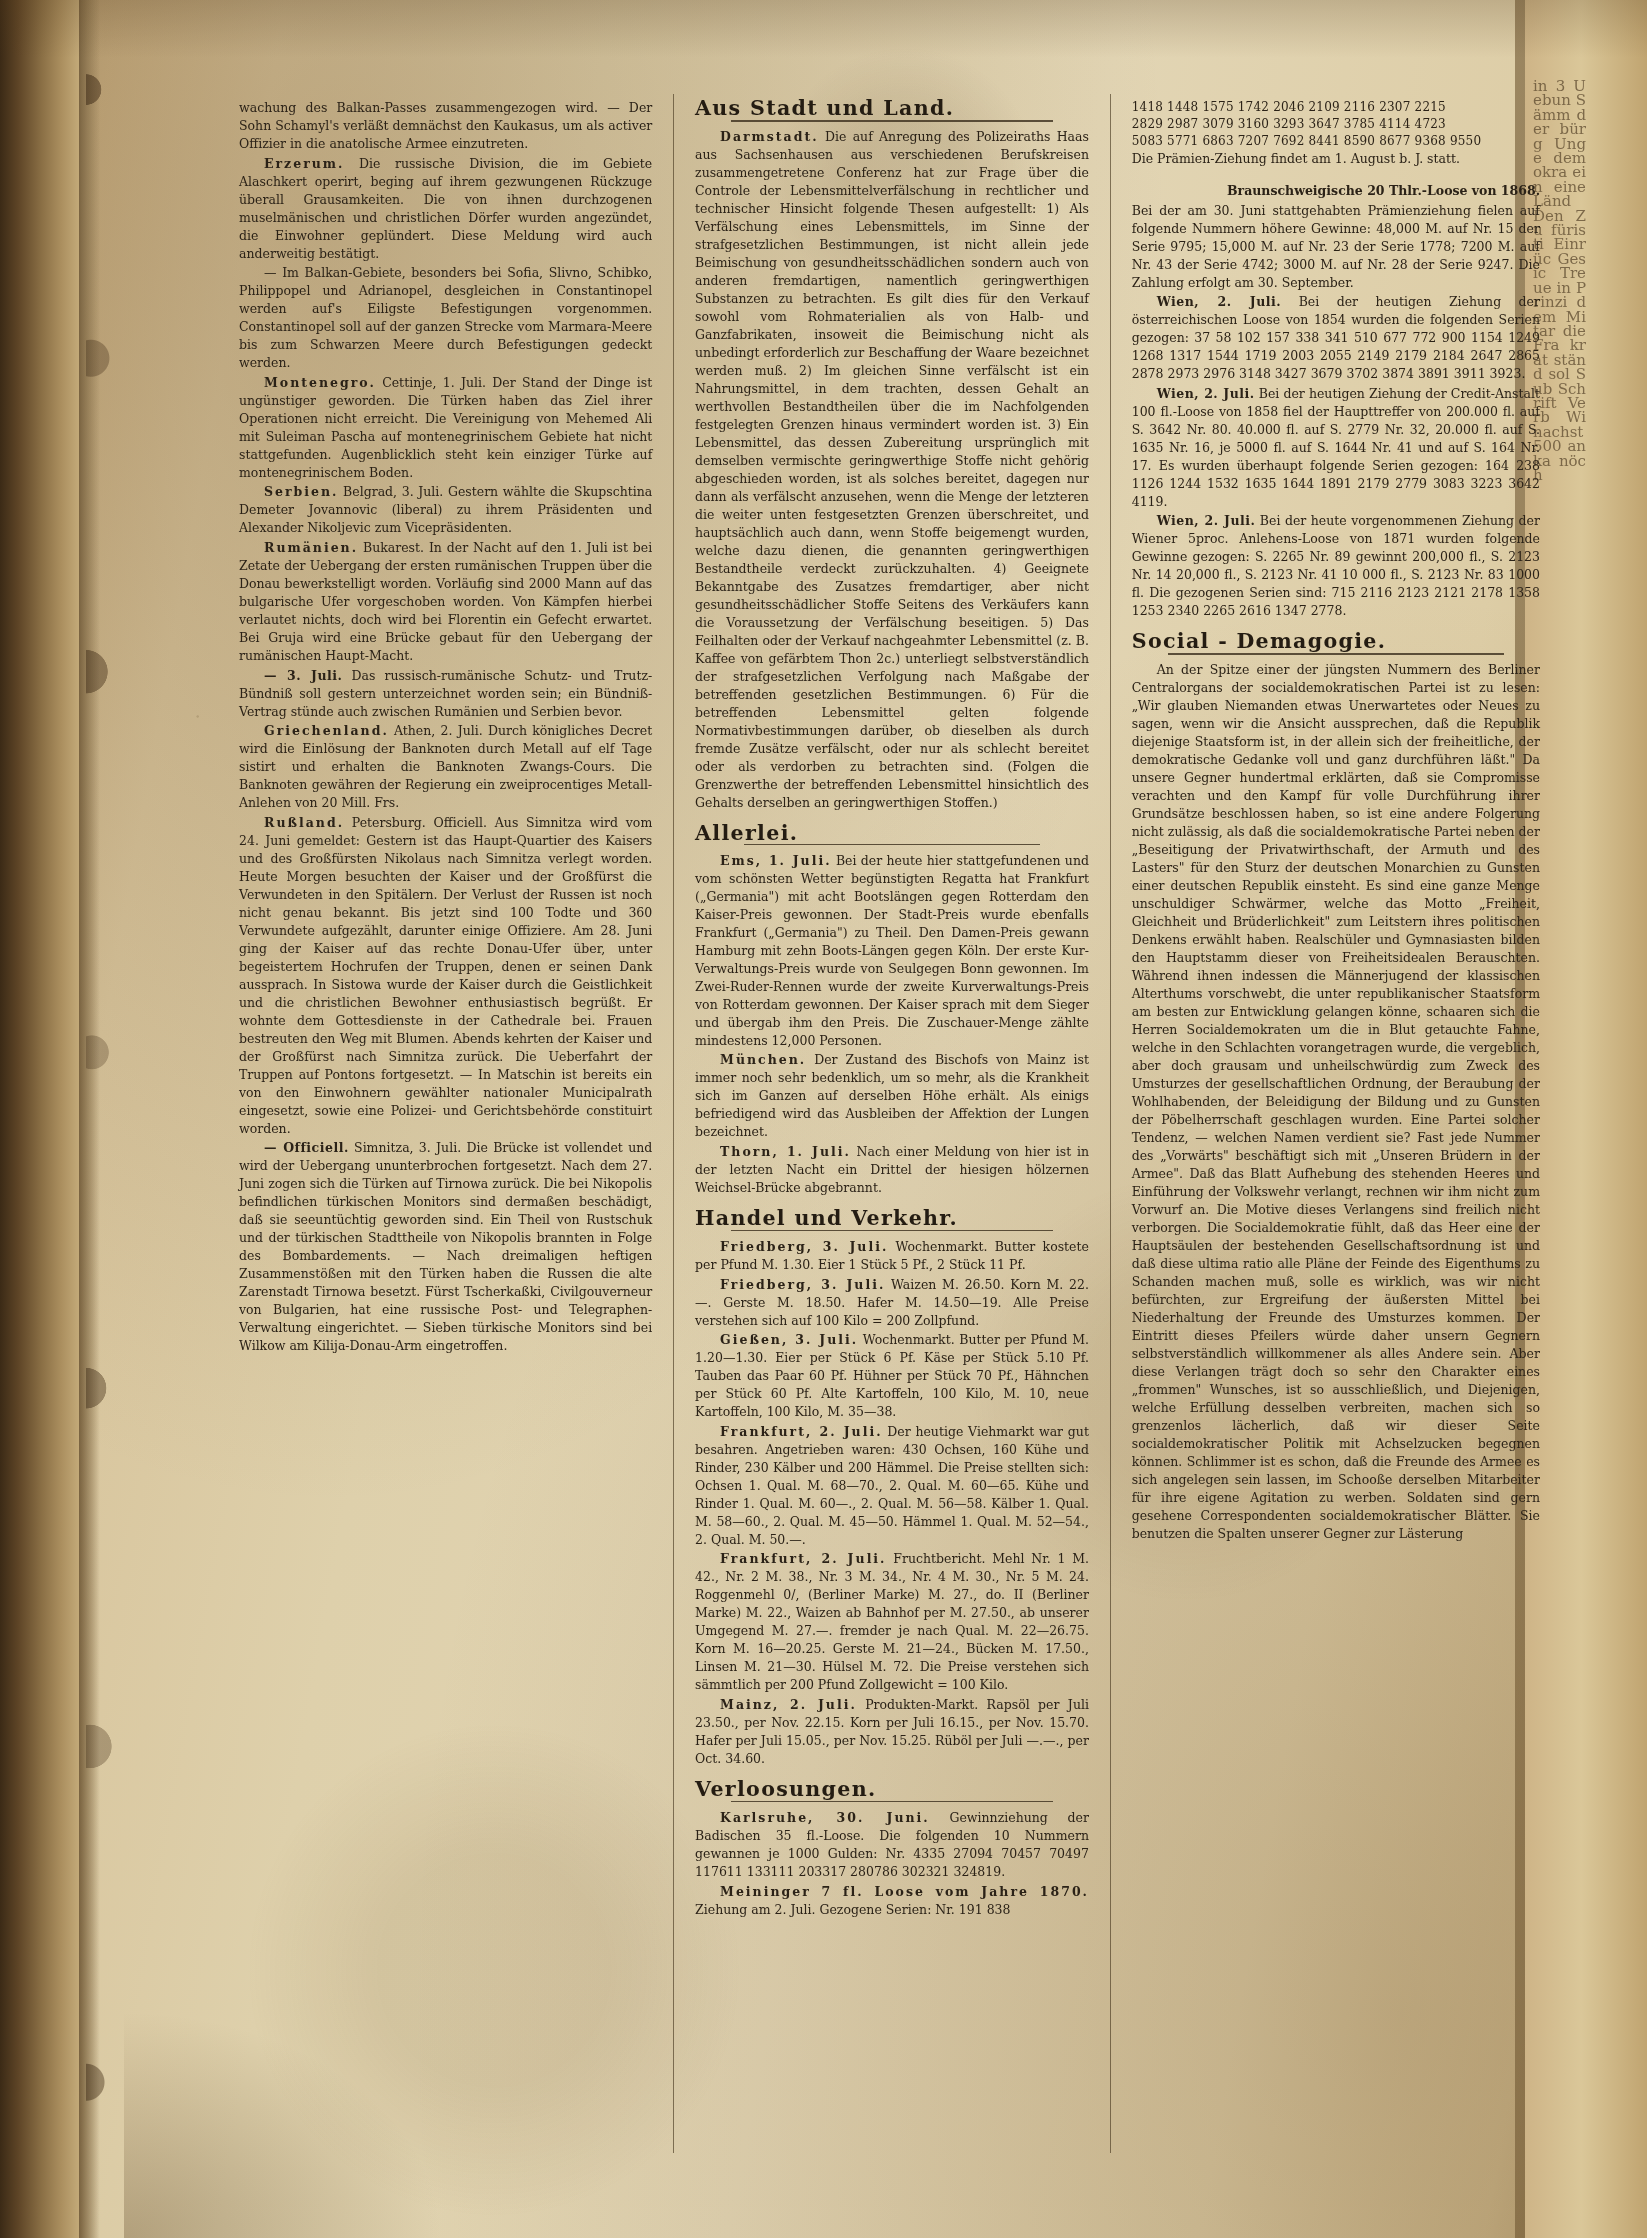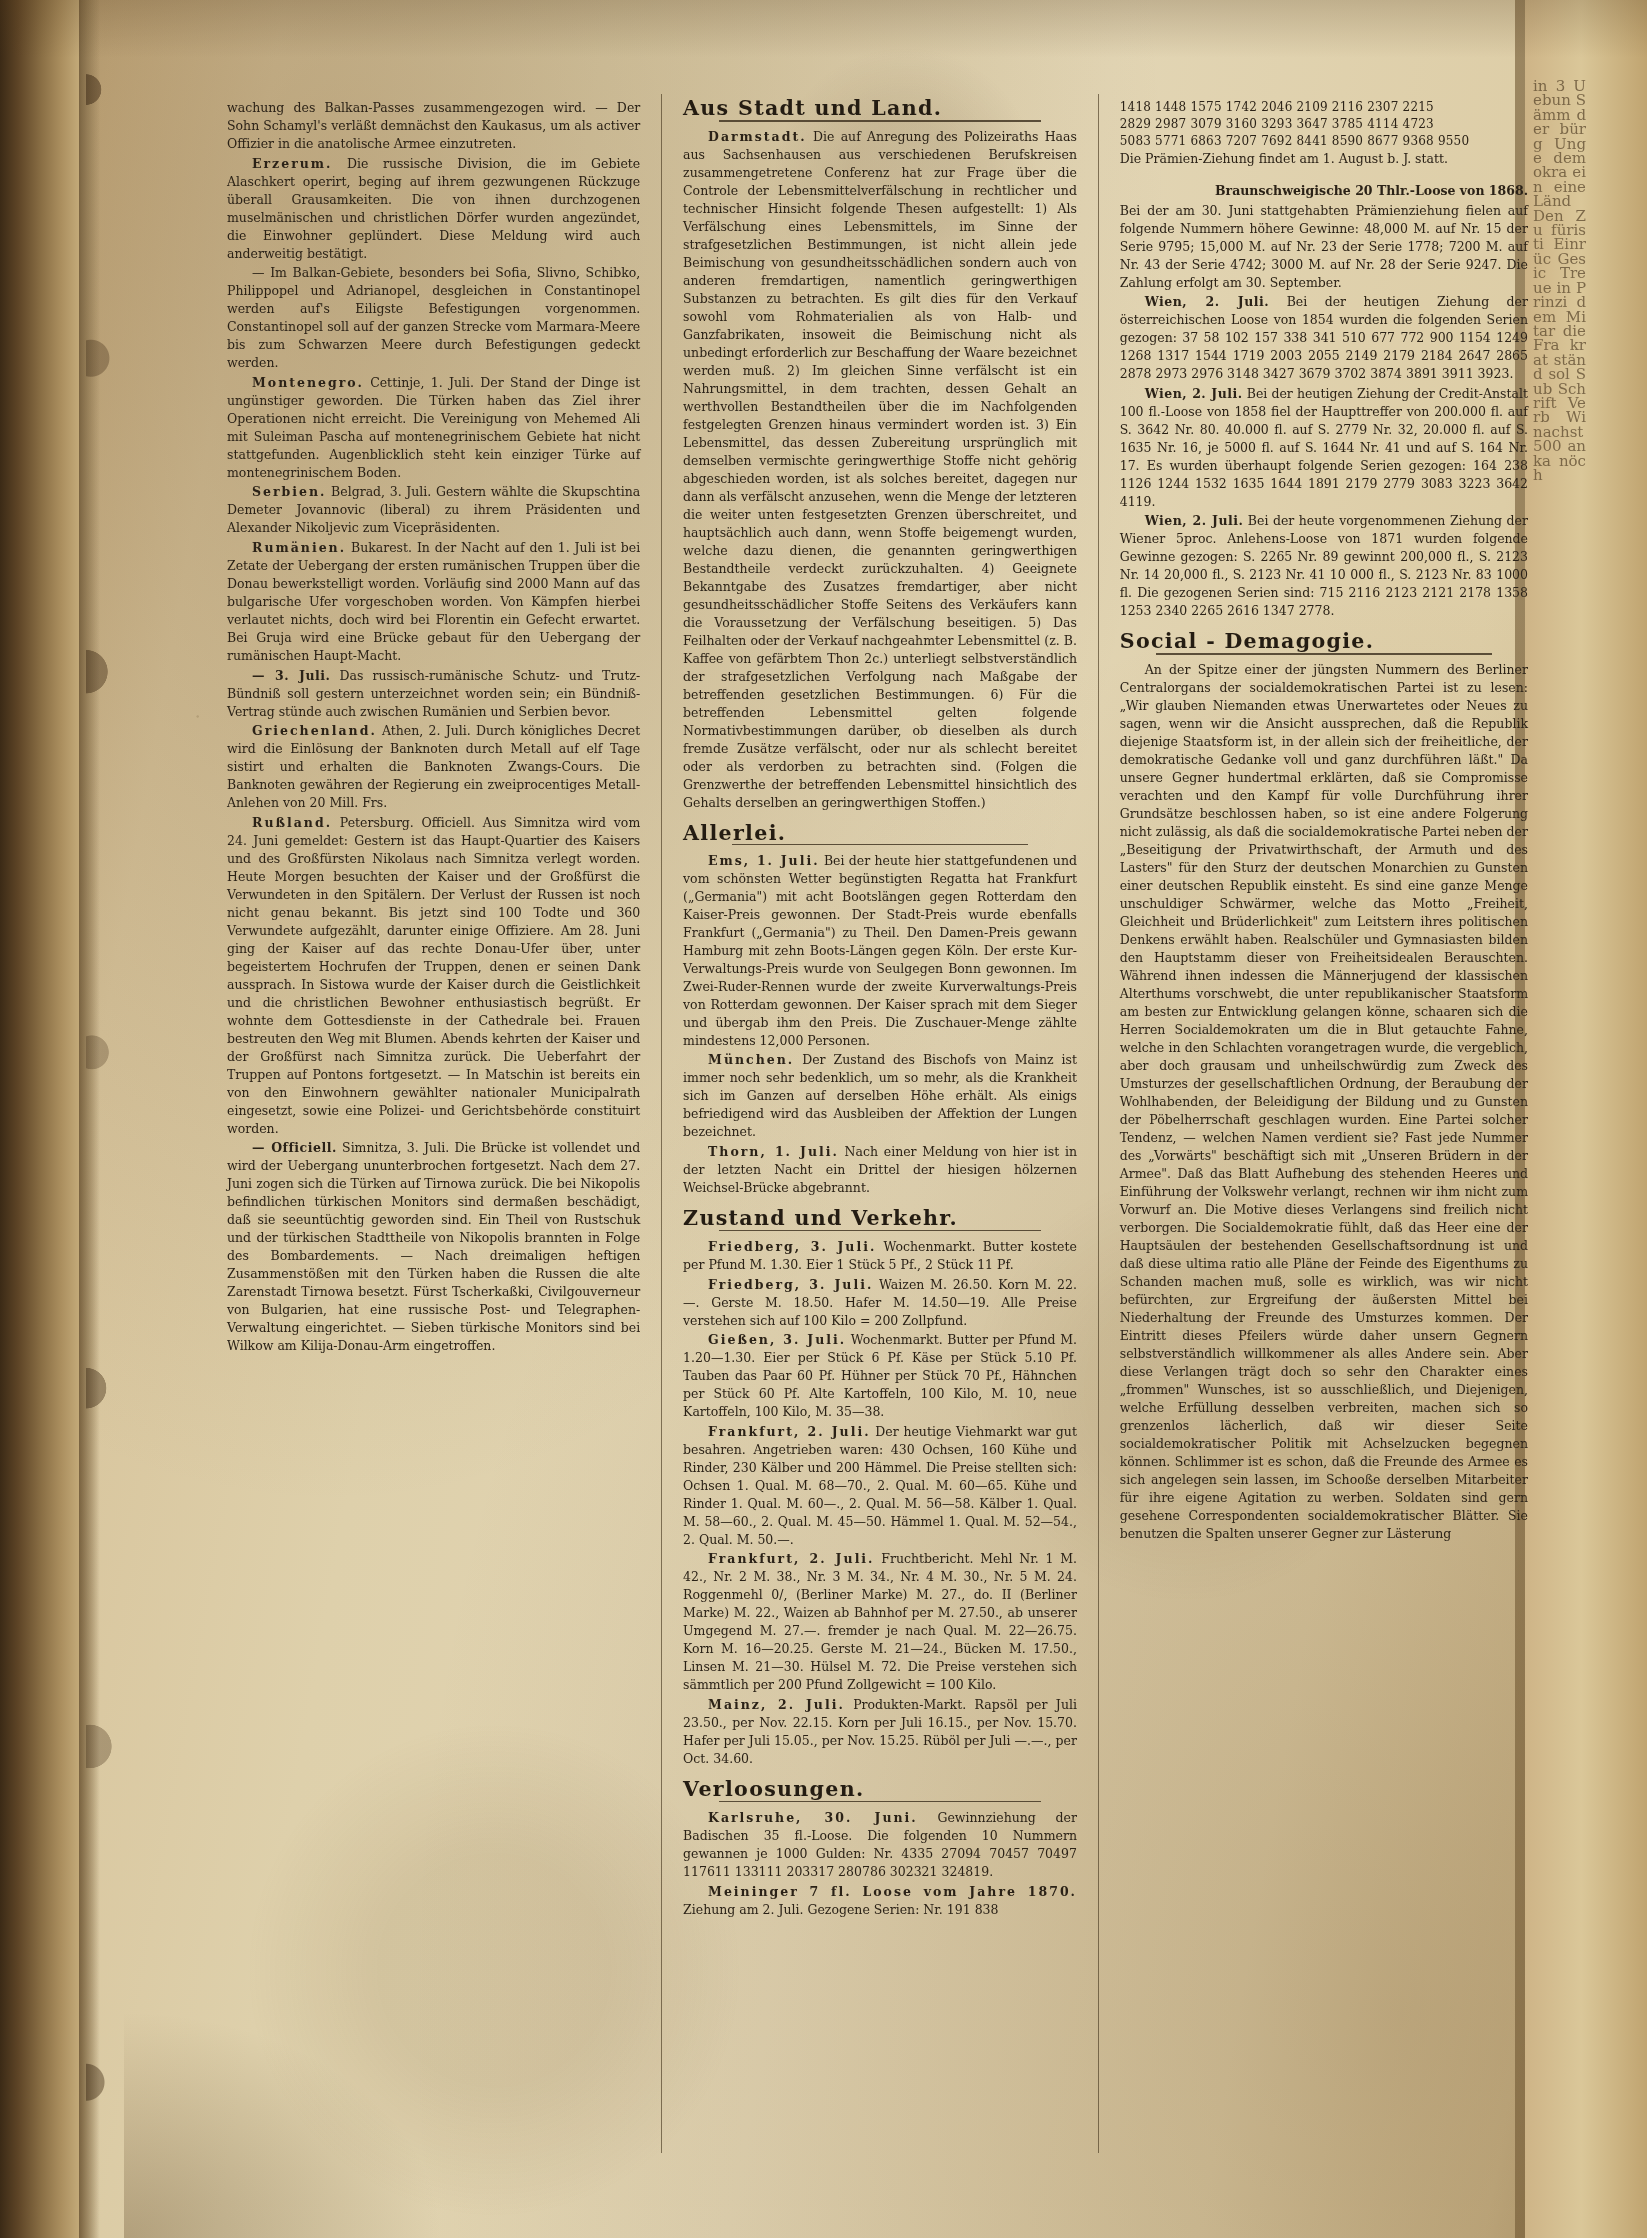--- a/index.html
+++ b/index.html
@@ -91,21 +91,21 @@
     opacity: .75;
     font-family: "DejaVu Serif", serif;
     word-break: break-all;
     text-align: justify;
   }
   .nextpage .c1 { left: 18px; }
 
   
   #content {
     position: absolute;
-    left: 227px;
+    left: 239px;
     top: 99px;
     width: 1301px;
     height: 2059px;
     z-index: 8;
     display: flex;
     gap: 0;
   }
   .col {
     position: relative;
     box-sizing: border-box;
@@ -268,21 +268,21 @@
       </p>
       <p class="para">
         <span class="place-sp">München.</span>
         <span>Der Zustand des Bischofs von Mainz ist immer noch sehr bedenklich, um so mehr, als die Krankheit sich im Ganzen auf derselben Höhe erhält. Als einigs befriedigend wird das Ausbleiben der Affektion der Lungen bezeichnet.</span>
       </p>
       <p class="para">
         <span class="place-sp">Thorn, 1. Juli.</span>
         <span>Nach einer Meldung von hier ist in der letzten Nacht ein Drittel der hiesigen hölzernen Weichsel-Brücke abgebrannt.</span>
       </p>
 
-      <h2 class="sec">Zustand und Verkehr.</h2>
+      <h2 class="sec">Handel und Verkehr.</h2>
       <div class="secrule"></div>
       <p class="para">
         <span class="place-sp">Friedberg, 3. Juli.</span>
         <span>Wochenmarkt. Butter kostete per Pfund M. 1.30. Eier 1 Stück 5 Pf., 2 Stück 11 Pf.</span>
       </p>
       <p class="para">
         <span class="place-sp">Friedberg, 3. Juli.</span>
         <span>Waizen M. 26.50. Korn M. 22.—. Gerste M. 18.50. Hafer M. 14.50—19. Alle Preise verstehen sich auf 100 Kilo = 200 Zollpfund.</span>
       </p>
       <p class="para">

